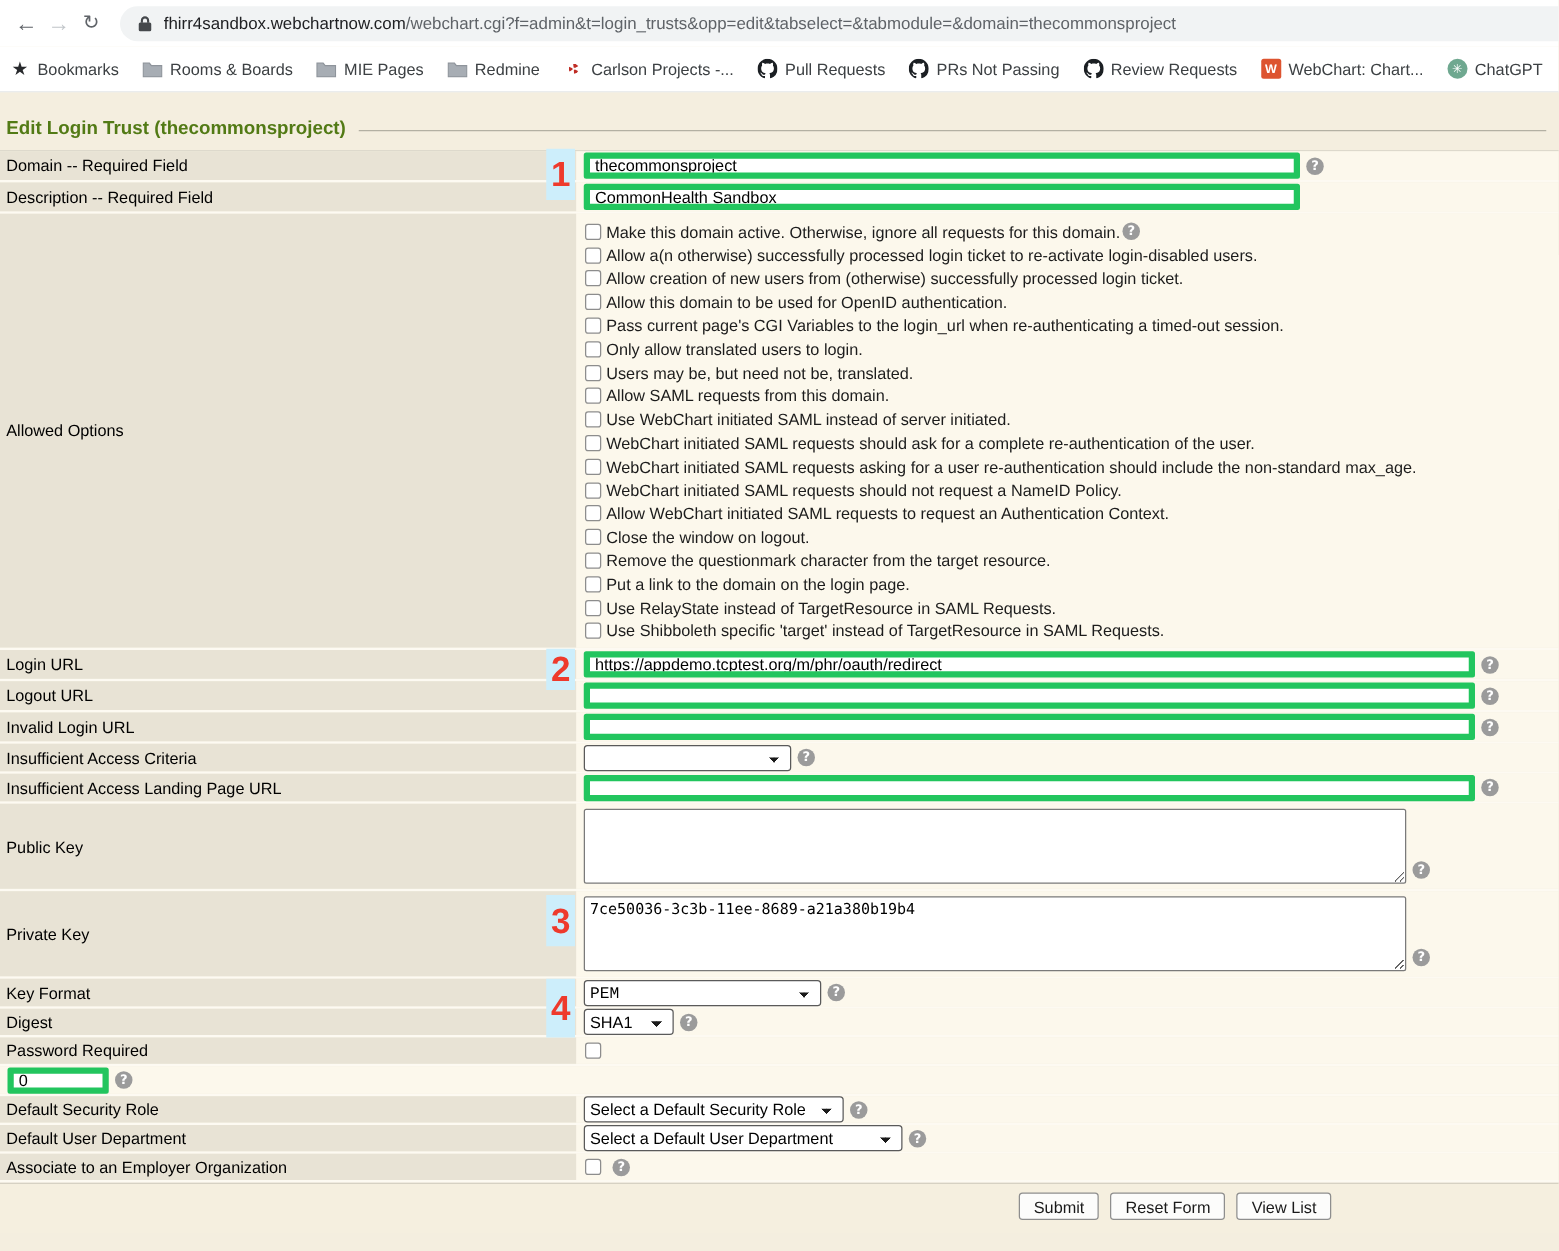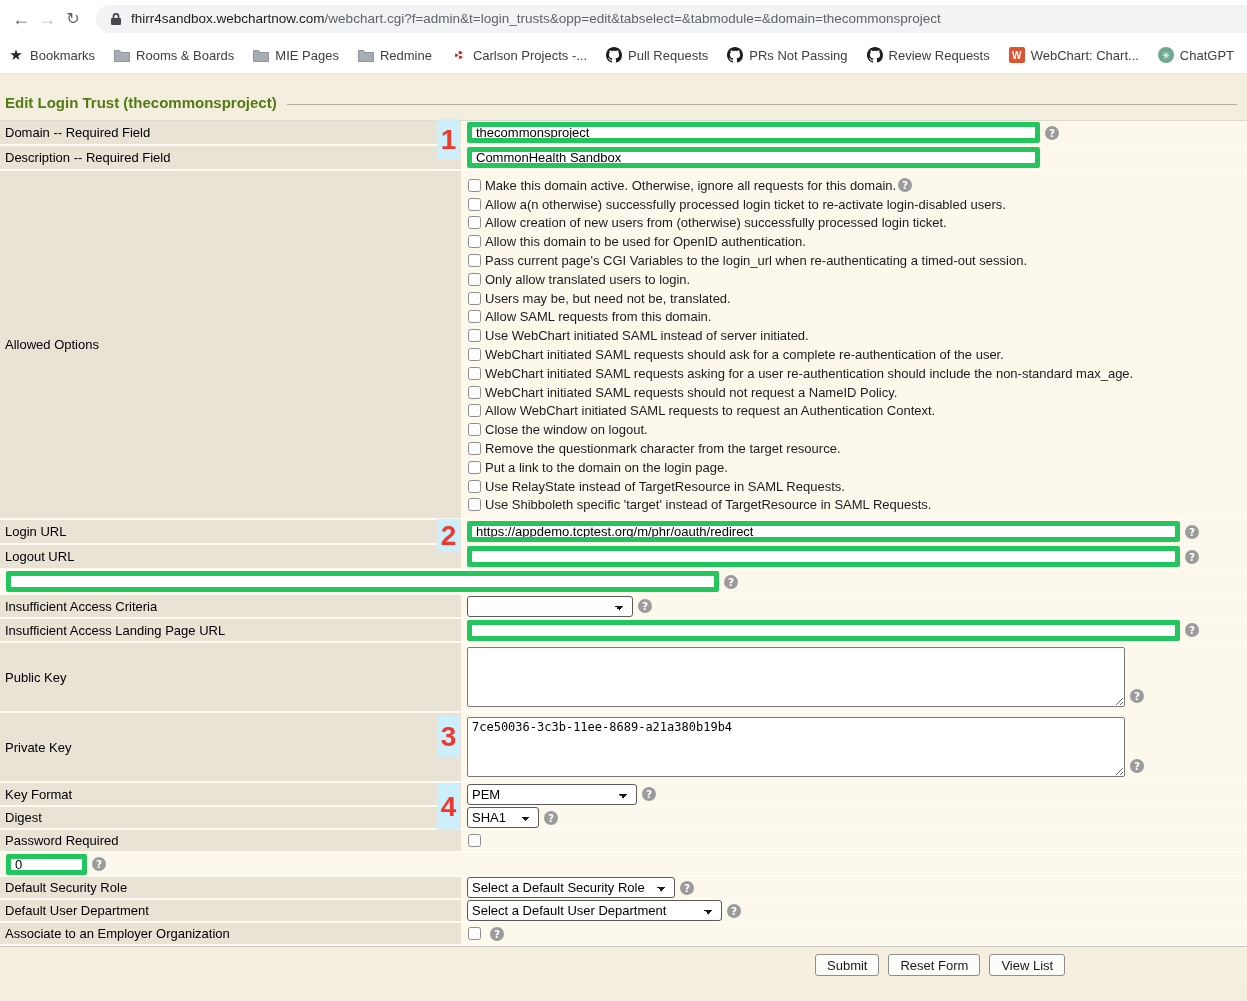--- a/index.html
+++ b/index.html
@@ -49,21 +49,21 @@
   .ti { height:21px; border:5px solid #22c55e; border-radius:2px; font-size:13px; padding:1px 4px;
         font-family:"Liberation Sans","DejaVu Sans",sans-serif; background:#fff; }
   .w573 { width:573px; } .w713 { width:713px; } .w81 { width:81px; }
 
   select { -webkit-appearance:none; appearance:none; height:21px; border:1px solid #5a5a5a; border-radius:3px;
            background-color:#fff; font-size:13px; font-family:inherit; padding:0 22px 0 4px; color:#000;
            background-image:linear-gradient(45deg, transparent 50%, #1a1a1a 50%),
                             linear-gradient(135deg, #1a1a1a 50%, transparent 50%);
            background-position:calc(100% - 13px) 9px, calc(100% - 9px) 9px;
            background-size:4.5px 4.5px; background-repeat:no-repeat; }
-  .sel166 { width:166px; } .sel190 { width:170px; } .sel72 { width:72px; }
+  .sel166 { width:166px; } .sel190 { width:190px;font-family:Liberation Mono, monospace; } .sel72 { width:72px; }
   .sel200 { width:208px; } .sel255 { width:255px; }
 
   input[type=checkbox] { -webkit-appearance:none; appearance:none; width:13px; height:13px; margin:0 4px 0 1px;
            border:1px solid #8d8d8d; border-radius:2.5px; background:#fff; flex:none; }
 
   .opts { display:flex; flex-direction:column; padding:5px 0 4px;justify-content:space-between; }
   .opt { display:flex; align-items:center; height:18.8px; font-size:13px; color:#1c1c1c; }
 
   .help { width:14px; height:14px; border-radius:50%; background:#9b9b9b; color:#fff; font-size:10.5px;
           font-weight:bold; display:inline-flex; align-items:center; justify-content:center; flex:none;
@@ -296,20 +296,21 @@
 
     <div class="row h25">
       <div class="lbl">Logout URL</div>
       <div class="val">
         <input type="text" class="ti w713" value="" style="">
         <span class="help">?</span>
       </div>
     </div>
 
     <div class="row h25">
+      <div class="lbl">Invalid Login URL</div>
       <div class="val">
         <input type="text" class="ti w713" value="" style="">
         <span class="help">?</span>
       </div>
     </div>
 
     <div class="row h24">
       <div class="lbl">Insufficient Access Criteria</div>
       <div class="val">
         <select class="sel166"><option></option></select>

